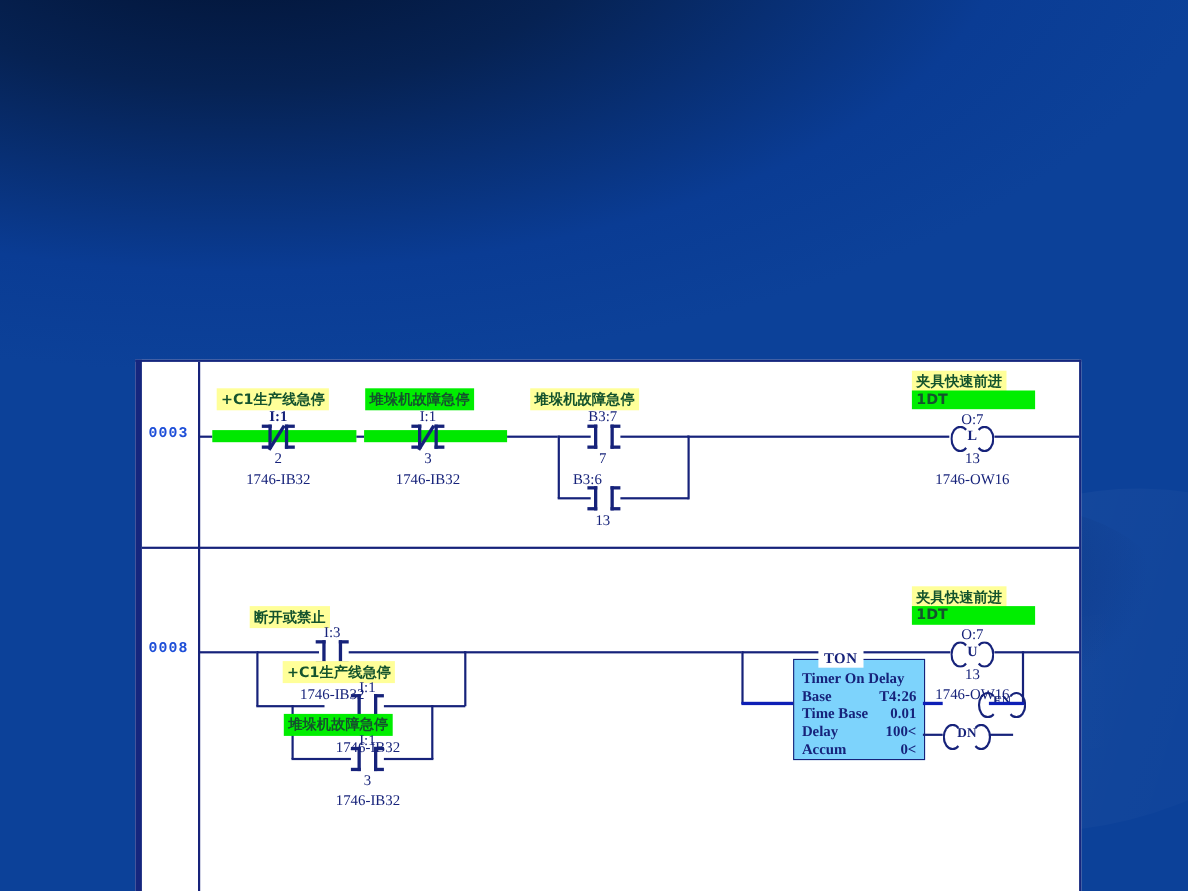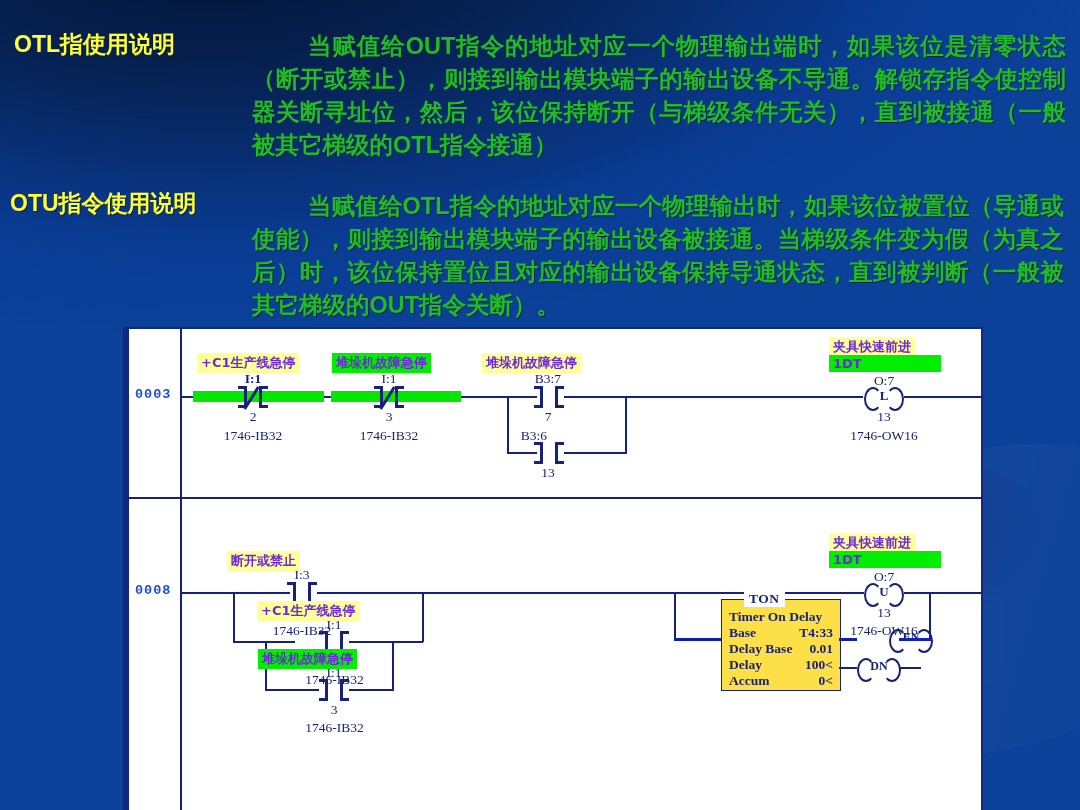--- a/index.html
+++ b/index.html
@@ -88,40 +88,40 @@
   .contact .slash{
     position:absolute;left:4px;top:-1px;width:3px;height:26px;background:#16227a;
     transform:rotate(32deg);transform-origin:50% 50%;margin-left:8px;
   }
   .hlbar{position:absolute;height:11px;background:#00e800;}
 
   .addr{position:absolute;font-size:13.5px;text-align:center;white-space:nowrap;
         font-family:"Liberation Serif","DejaVu Serif",serif;color:#16227a;}
   .addr.b{font-weight:bold;}
   .tag{position:absolute;font-size:13px;font-weight:bold;white-space:nowrap;
-       padding:1px 4px;color:#6d28d9;font-family:"DejaVu Sans",sans-serif;}
+       padding:1px 4px;color:#14532d;font-family:"DejaVu Sans",sans-serif;}
   .tag.yellow{background:#ffff99;}
   .tag.green{background:#00ee00;}
   .tag.greenline{background:#00ee00;display:block;}
 
   
   .coil{position:absolute;width:40px;height:20px;}
   .coil .lpar,.coil .rpar{
     position:absolute;top:0;width:14px;height:20px;
     border:2px solid #16227a;border-radius:50%;
   }
   .coil .lpar{left:0;border-right-color:transparent;}
   .coil .rpar{right:0;border-left-color:transparent;}
   .coil .ltr{position:absolute;left:0;right:0;top:1px;text-align:center;
              font-size:13px;font-weight:bold;color:#16227a;
              font-family:"Liberation Serif","DejaVu Serif",serif;}
 
   
   .ton{
-    position:absolute;border:1.5px solid #16227a;background:#fde047;
+    position:absolute;border:1.5px solid #16227a;background:#7dd3fc;
     font-size:13.5px;font-family:"Liberation Serif","DejaVu Serif",serif;color:#16227a;
   }
   .ton .title{
     position:absolute;top:-9px;left:22px;background:#fff;padding:0 5px;
     font-weight:bold;font-size:13.5px;letter-spacing:.5px;
   }
   .ton .row{
     position:relative;display:flex;justify-content:space-between;
     padding:0 7px;line-height:16px;font-weight:bold;
   }
@@ -130,25 +130,21 @@
 </style>
 </head>
 <body>
 
 <div id="slide">
 
   <div class="swoosh1"></div>
   <div class="swoosh2"></div>
   <div class="swoosh3"></div>
 
-  <div class="heading" style="left:14px;top:29px;">OTL指使用说明</div>
-  <div class="para" style="left:252px;top:30px;width:814px;text-indent:56px;">当赋值给OUT指令的地址对应一个物理输出端时，如果该位是清零状态（断开或禁止），则接到输出模块端子的输出设备不导通。解锁存指令使控制器关断寻址位，然后，该位保持断开（与梯级条件无关），直到被接通（一般被其它梯级的OTL指令接通）</div>
-
-  <div class="heading" style="left:10px;top:188px;">OTU指令使用说明</div>
-  <div class="para" style="left:252px;top:190px;width:812px;text-indent:56px;">当赋值给OTL指令的地址对应一个物理输出时，如果该位被置位（导通或使能），则接到输出模块端子的输出设备被接通。当梯级条件变为假（为真之后）时，该位保持置位且对应的输出设备保持导通状态，直到被判断（一般被其它梯级的OUT指令关断）。</div>
+
 
   <div id="ladder">
 
     <div class="rail"></div>
     <div class="rungdiv" style="top:168px;"></div>
 
     <div class="rungnum" style="left:6px;top:58px;">0003</div>
 
     <div class="wire h" style="left:52px;top:67px;width:12px;"></div>
 
@@ -306,24 +302,24 @@
     <div class="wire v" style="left:800px;top:263px;height:48px;"></div>
 
     <div class="wire hot" style="left:545px;top:309px;width:47px;"></div>
     <div class="ton" style="left:592px;top:270px;width:118px;height:90px;">
       <div class="title">TON</div>
       <div class="row single" style="margin-top:9px;">
         <span>Timer On Delay</span>
       </div>
       <div class="row">
         <span>Base</span>
-        <span class="val">T4:33</span>
+        <span class="val">T4:26</span>
       </div>
       <div class="row">
-        <span>Delay Base</span>
+        <span>Time Base</span>
         <span class="val">0.01</span>
       </div>
       <div class="row">
         <span>Delay</span>
         <span class="val">100&lt;</span>
       </div>
       <div class="row">
         <span>Accum</span>
         <span class="val">0&lt;</span>
       </div>

